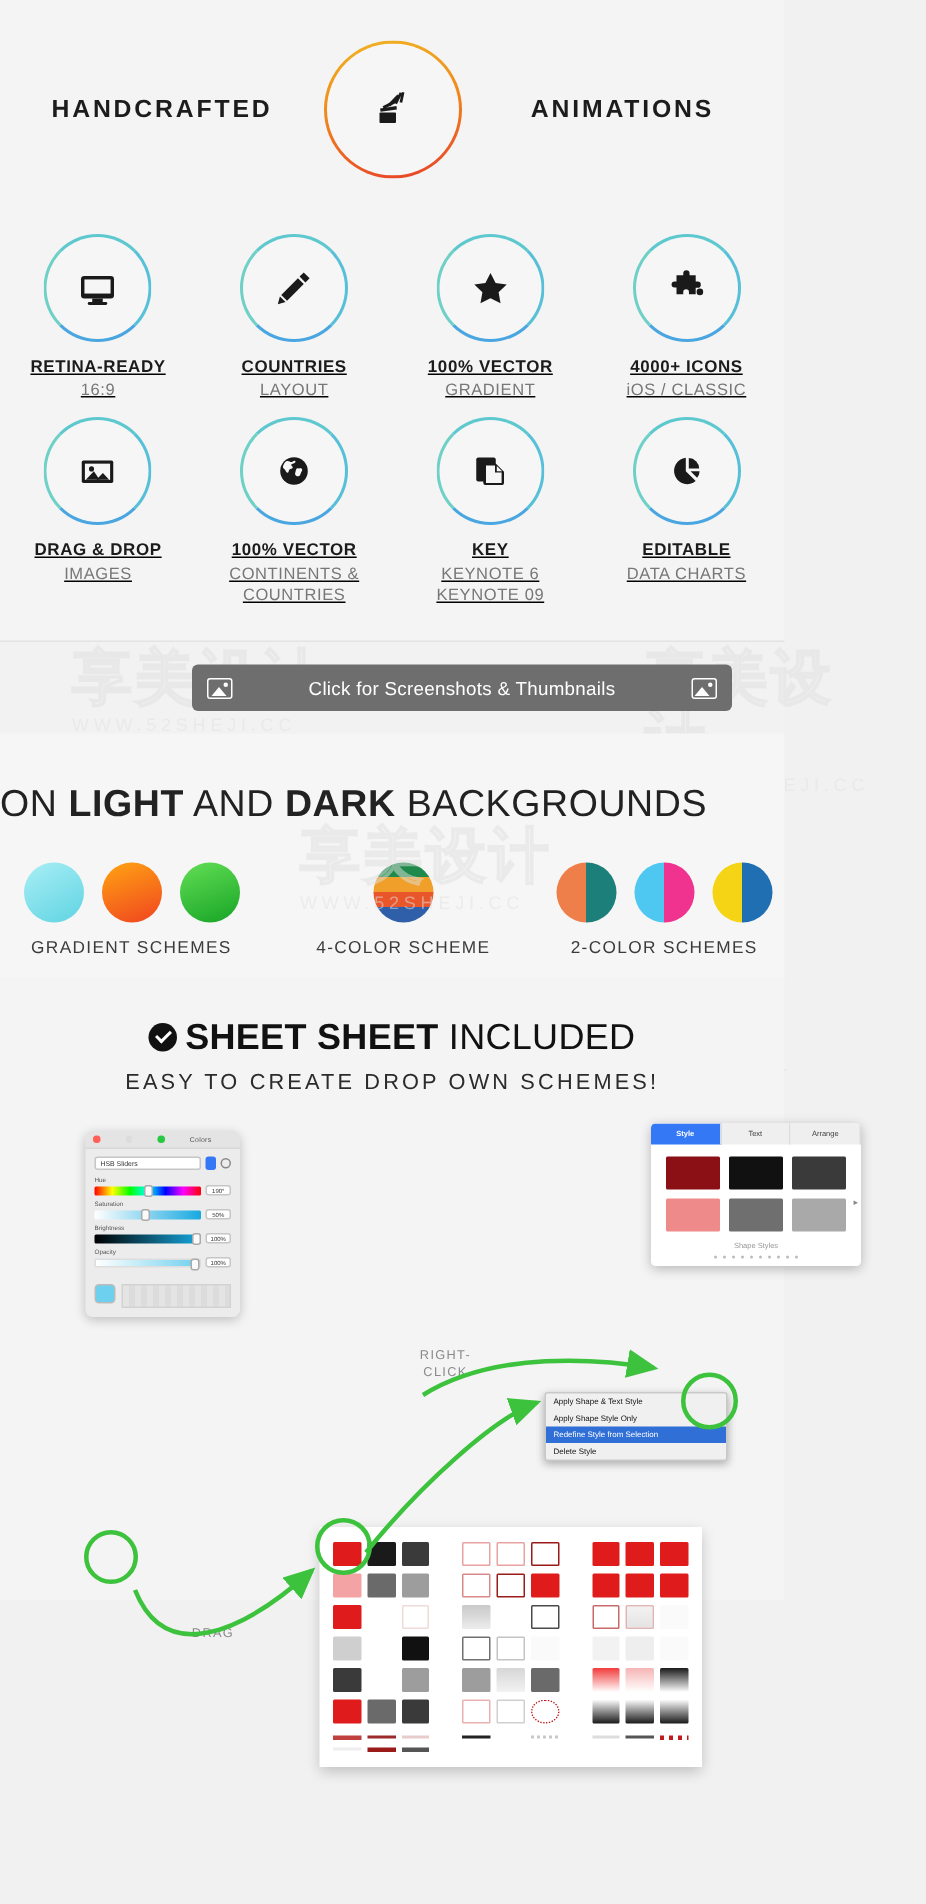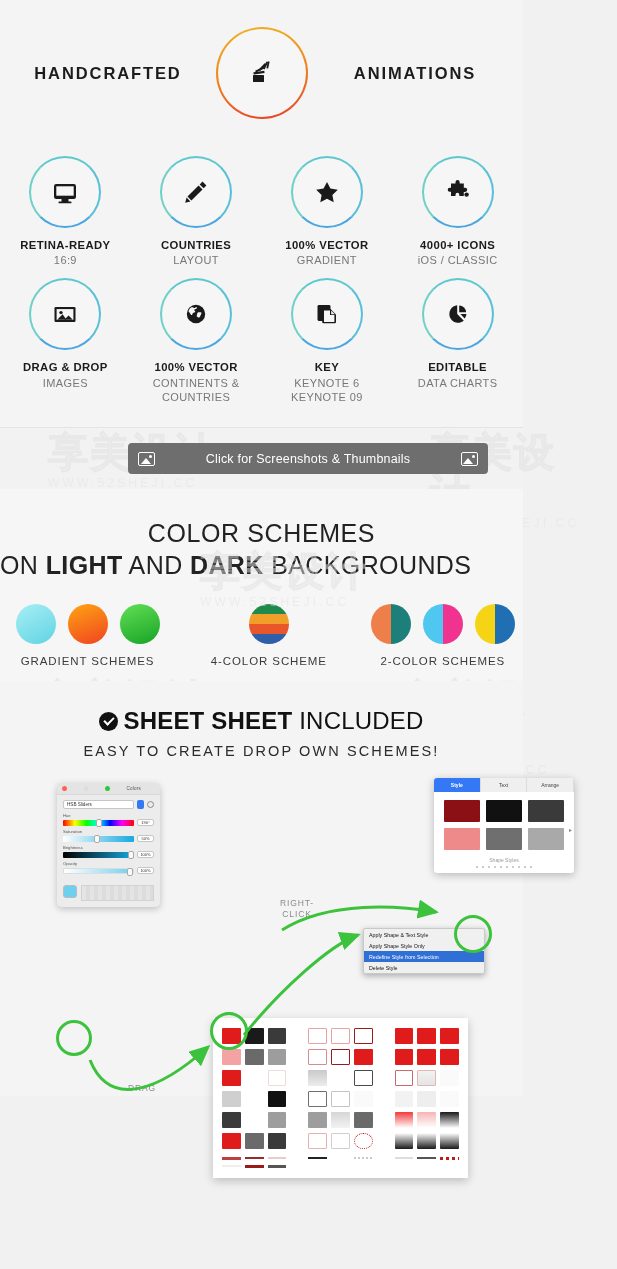--- a/index.html
+++ b/index.html
@@ -24,21 +24,21 @@
     background: #f7f7f7;
     border: 2.4px solid transparent;
     background-image: linear-gradient(#f6f6f6,#f6f6f6), linear-gradient(170deg, #f0b323 0%, #f08a1c 45%, #e8402a 100%);
     background-origin: border-box; background-clip: content-box, border-box;
     display: flex; align-items: center; justify-content: center;
     flex: 0 0 auto;
   }
 
   
   .features { padding: 14px 0 22px; background: #f4f4f4; }
-  .feat-row { display: flex; justify-content: center; }
+  .feat-row { display: flex; justify-content: center; text-decoration: underline; }
   .feat { width: 146px; text-align: center; }
   .feat-circle {
     width: 72px; height: 72px; border-radius: 50%;
     margin: 10px auto 9px;
     border: 2px solid; border-color: #5ec8cf #57c0d8 #4aa6e0 #6ed0c6;
     background: #f6f6f6;
     display: flex; align-items: center; justify-content: center;
   }
   .feat-t1 { font-size: 11.3px; font-weight: bold; color: #1b1b1b; letter-spacing: .4px; line-height: 1.45; }
   .feat-t2 { font-size: 11px; color: #777; letter-spacing: .4px; line-height: 1.35; }
@@ -300,21 +300,20 @@
       <div class="url">WWW.52SHEJI.CC</div>
     </div>
     <div class="clickbar">
       <span class="img-ico"></span>
       <span class="clickbar-label">Click for Screenshots &amp; Thumbnails</span>
       <span class="img-ico"></span>
     </div>
   </div>
 
   <section class="sec-color">
-    <div class="cs-h1">COLOR SCHEMES</div>
     <div class="cs-h2">
       <span>ON </span><b>LIGHT</b><span> AND </span><b>DARK</b><span> BACKGROUNDS</span>
     </div>
 
     <div class="wm" style="left:200px; top:62px;">
       <div class="cn">享美设计</div>
       <div class="url">WWW.52SHEJI.CC</div>
     </div>
 
     <div class="swatch-row">

